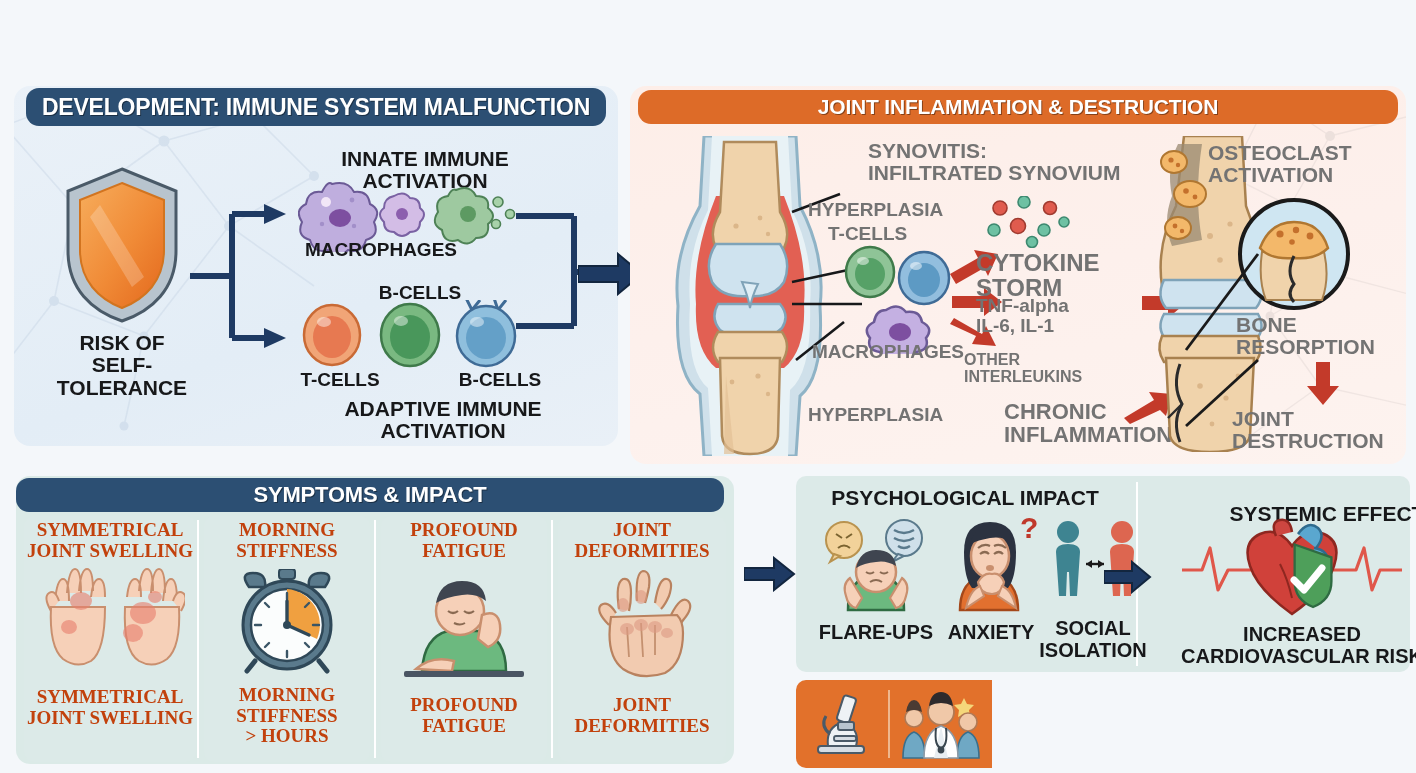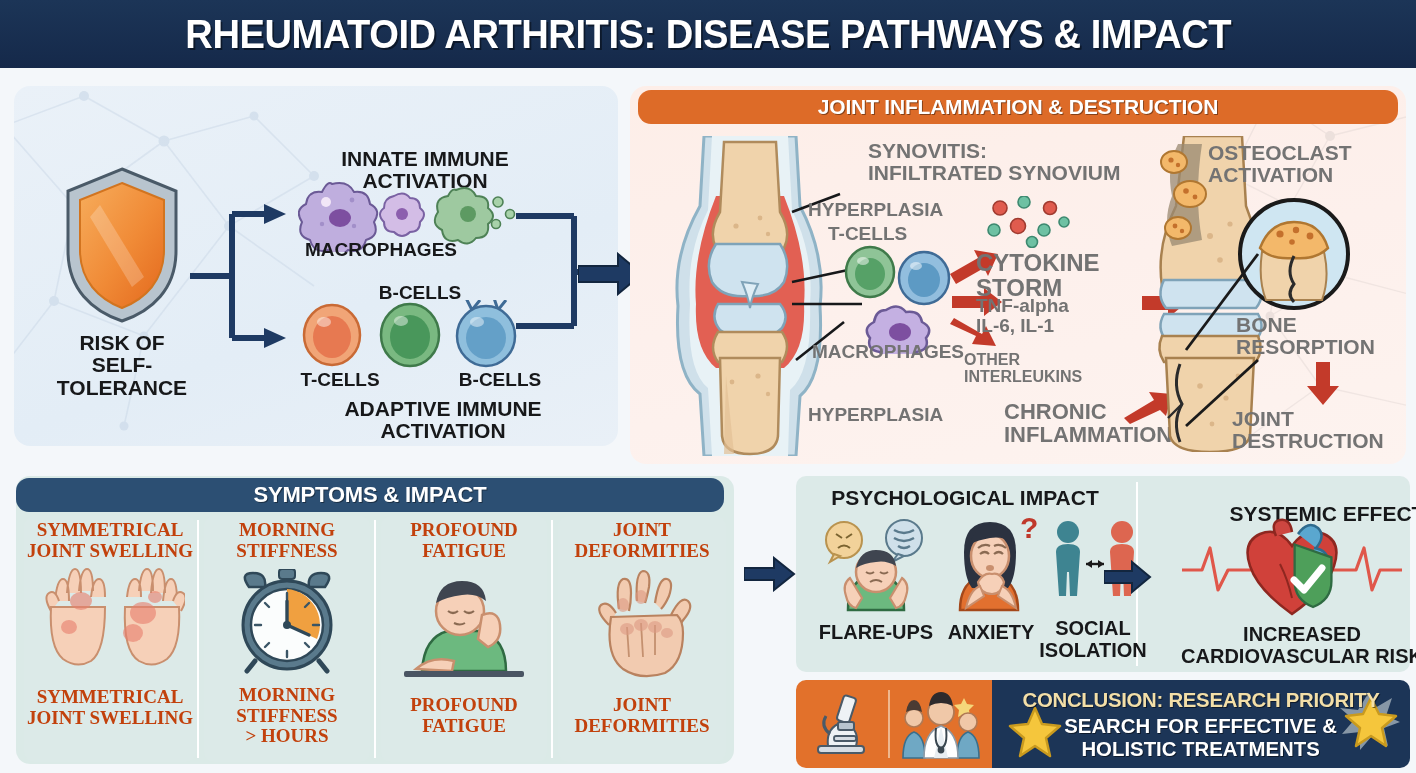--- a/index.html
+++ b/index.html
@@ -100,43 +100,43 @@
     transform: scaleX(.97); }
 
   
   .arrow { position: absolute; }
 </style>
 </head>
 <body>
 
 <div id="root">
 
-  <div class="titlebar">
-    <div class="t">RHEUMATOID ARTHRITIS: DISEASE PATHWAYS &amp; IMPACT</div>
-  </div>
 
   <div class="panel" id="devPanel">
     <svg class="netbg" viewBox="0 0 604 360">
       <g stroke="#c6d4e4" stroke-width="1.6" fill="none" opacity=".85">
         <path d="M-10 40 L70 10 M70 10 L150 55 M150 55 L60 120 M60 120 L-10 40 M150 55 L240 30
                  M240 30 L300 90 M300 90 L215 140 M215 140 L150 55 M60 120 L40 215 M40 215 L130 250
                  M130 250 L215 140 M40 215 L-10 280 M130 250 L110 340 M215 140 L300 200"></path>
       </g>
       <g fill="#c2d2e3">
         <circle cx="70" cy="10" r="5"></circle>
           <circle cx="150" cy="55" r="5.5"></circle>
           <circle cx="60" cy="120" r="5"></circle>
         <circle cx="240" cy="30" r="4.5"></circle>
           <circle cx="300" cy="90" r="5"></circle>
           <circle cx="215" cy="140" r="5"></circle>
         <circle cx="40" cy="215" r="5"></circle>
           <circle cx="130" cy="250" r="4.5"></circle>
           <circle cx="110" cy="340" r="4.5"></circle>
       </g>
     </svg>
+  </div>
+  <div class="pill navy" id="devPill">
+    <span>DEVELOPMENT: IMMUNE SYSTEM MALFUNCTION</span>
   </div>
 
   <svg class="arrow" style="left:60px; top:165px; width:124px; height:160px;" viewBox="0 0 124 160">
     <path d="M62 4 L116 26 L116 86 C116 124 92 146 62 156 C32 146 8 124 8 86 L8 26 Z" fill="#b8c4ce" stroke="#4a5a68" stroke-width="3"></path>
     <path d="M62 18 L104 35 L104 85 C104 116 85 134 62 143 C39 134 20 116 20 85 L20 35 Z" fill="url(#shg)" stroke="#d2741f" stroke-width="2"></path>
     <defs>
       <linearGradient id="shg" x1="0" y1="0" x2="1" y2="1">
         <stop offset="0%" stop-color="#f6a košt"></stop>
         <stop offset="0%" stop-color="#f7ad5c"></stop>
         <stop offset="55%" stop-color="#f08a36"></stop>
@@ -614,27 +614,15 @@
         <circle cx="68" cy="32" r="9" fill="#f0c8a8" stroke="#b07a55" stroke-width="1.6"></circle>
         <path d="M57 68 q0 -22 11 -26 q11 4 11 26Z" fill="#6fa8c4" stroke="#3a6f8c" stroke-width="1.6"></path>
         <circle cx="41" cy="22" r="13" fill="#f0c8a8" stroke="#b07a55" stroke-width="1.8"></circle>
         <path d="M29 16 q2 -14 12 -14 q10 0 12 14 q-12 -6 -24 0Z" fill="#2e2a2c"></path>
         <path d="M24 68 q0 -26 17 -32 q17 6 17 32Z" fill="#ffffff" stroke="#8c9aa6" stroke-width="1.6"></path>
         <path d="M41 36 l-7 32 l14 0 Z" fill="#e8eef2"></path>
         <path d="M36 38 q-2 18 5 20 q7 -2 5 -20" stroke="#3a4750" stroke-width="2" fill="none"></path>
         <circle cx="41" cy="60" r="3.4" fill="#3a4750"></circle>
       </svg>
     </div>
-    <div id="conclRight">
-      <svg style="position:absolute;left:16px;top:26px;width:54px;height:52px;" viewBox="0 0 54 52">
-        <path d="M27 2 L34 18 L52 20 L38 32 L42 50 L27 40 L12 50 L16 32 L2 20 L20 18Z" fill="#f5c63c" stroke="#c99a1e" stroke-width="2.5" stroke-linejoin="round"></path>
-      </svg>
-      <svg style="position:absolute;right:10px;top:12px;width:62px;height:60px;" viewBox="0 0 62 60">
-        <path d="M31 0 L37 16 L54 6 L48 24 L62 30 L46 36 L50 54 L34 44 L22 58 L22 40 L4 42 L16 28 L2 16 L20 18Z" fill="#9aa8b4" opacity=".85"></path>
-        <path d="M33 6 L41 22 L58 24 L44 36 L48 54 L33 44 L18 54 L22 36 L8 24 L25 22Z" fill="#f5c63c" stroke="#c99a1e" stroke-width="2.5" stroke-linejoin="round"></path>
-      </svg>
-      <div class="conclL1">CONCLUSION: RESEARCH PRIORITY</div>
-      <div class="conclL2" style="margin-top:3px;">SEARCH FOR EFFECTIVE &amp;
-HOLISTIC TREATMENTS</div>
-    </div>
   </div>
 
 </div>
 
 </body></html>

